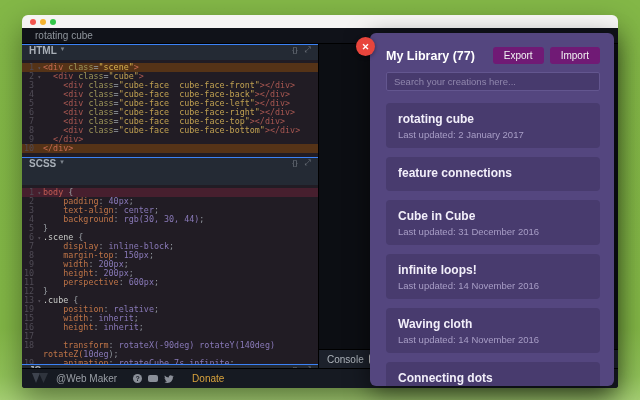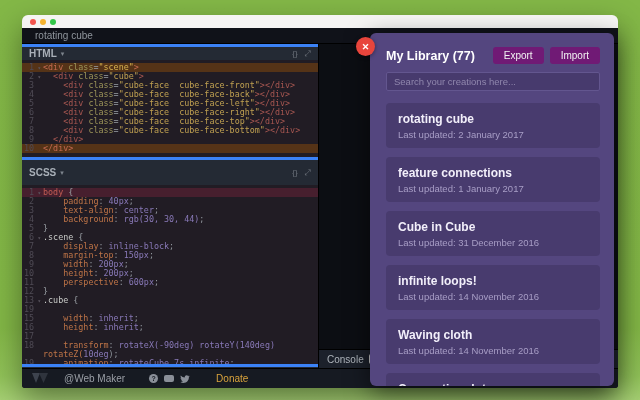--- a/index.html
+++ b/index.html
@@ -30,22 +30,22 @@
     height:16px; flex:0 0 auto; background:#101219; display:flex; align-items:center;
     padding-left:13px; border-bottom:1px solid #000;
   }
   .toolbar-title { color:#8f959c; font-size:10px; }
 
   .main { flex:1; display:flex; min-height:0; }
   .editors { width:296px; flex:0 0 auto; display:flex; flex-direction:column; min-height:0; }
 
   .pane-header {
     background:#242a34; color:#a9b0b8; font-size:10px; font-weight:bold;
-    display:flex; align-items:center; padding:0 7px; flex:0 0 auto;
-    border-top:3px solid #3b82f6;
+    display:flex; padding:0 7px; flex:0 0 auto;
+    border-top:1px solid #3b82f6;
   }
   .pane-header .caret { font-size:7px; color:#7d848d; margin-left:4px; font-weight:normal; }
   .pane-header .spacer { flex:1; }
   .pane-header .hicon { color:#6f757e; font-size:8px; margin-left:7px; font-weight:normal; cursor:pointer; }
 
   .hdr-html { height:16px; }
   .hdr-scss { height:28px; }
   .hdr-js   { height:17px; }
 
   .code-area {
@@ -90,21 +90,21 @@
   }
   .console-label { color:#aeb4bb; font-size:10px; }
   .console-badge {
     background:#c9c9c9; color:#20242b; font-size:8px; font-weight:bold;
     border-radius:2px; padding:0px 3px; line-height:10px;
   }
 
   
   .footer {
     height:20px; flex:0 0 auto; background:#161a22; border-top:1px solid #000;
-    display:flex; align-items:center; padding:0 10px; gap:16px;
+    display:flex; align-items:center; padding:0 10px; gap:8px;
   }
   .brand-label { color:#9a9fa6; font-size:10px; }
   .f-icons { display:flex; align-items:center; gap:6px; margin-left:8px; }
   .help-circle {
     width:9px; height:9px; border-radius:50%; background:#8a8f98; color:#161a22;
     font-size:7px; font-weight:bold; display:flex; align-items:center; justify-content:center;
   }
   .chat-rect { width:10px; height:7px; border-radius:2px; background:#8a8f98; }
   .donate-link { color:#d9a33c; font-size:10px; margin-left:10px; cursor:pointer; }
 
@@ -197,21 +197,21 @@
             <div class="code-line"><span class="gutter">4</span><span class="code-text"><span class="tok-prop">    background</span><span class="tok-pun">: </span><span class="tok-val">rgb(30, 30, 44)</span><span class="tok-pun">;</span></span></div>
             <div class="code-line"><span class="gutter">5</span><span class="code-text"><span class="tok-pln">}</span></span></div>
             <div class="code-line"><span class="gutter fold">6</span><span class="code-text"><span class="tok-sel">.scene</span><span class="tok-pln"> {</span></span></div>
             <div class="code-line"><span class="gutter">7</span><span class="code-text"><span class="tok-prop">    display</span><span class="tok-pun">: </span><span class="tok-val">inline-block</span><span class="tok-pun">;</span></span></div>
             <div class="code-line"><span class="gutter">8</span><span class="code-text"><span class="tok-prop">    margin-top</span><span class="tok-pun">: </span><span class="tok-val">150px</span><span class="tok-pun">;</span></span></div>
             <div class="code-line"><span class="gutter">9</span><span class="code-text"><span class="tok-prop">    width</span><span class="tok-pun">: </span><span class="tok-val">200px</span><span class="tok-pun">;</span></span></div>
             <div class="code-line"><span class="gutter">10</span><span class="code-text"><span class="tok-prop">    height</span><span class="tok-pun">: </span><span class="tok-val">200px</span><span class="tok-pun">;</span></span></div>
             <div class="code-line"><span class="gutter">11</span><span class="code-text"><span class="tok-prop">    perspective</span><span class="tok-pun">: </span><span class="tok-val">600px</span><span class="tok-pun">;</span></span></div>
             <div class="code-line"><span class="gutter">12</span><span class="code-text"><span class="tok-pln">}</span></span></div>
             <div class="code-line"><span class="gutter fold">13</span><span class="code-text"><span class="tok-sel">.cube</span><span class="tok-pln"> {</span></span></div>
-            <div class="code-line"><span class="gutter">19</span></div>
+            <div class="code-line"><span class="gutter">19</span><span class="code-text"><span class="tok-prop">    position</span><span class="tok-pun">: </span><span class="tok-val">relative</span><span class="tok-pun">;</span></span></div>
             <div class="code-line"><span class="gutter">15</span><span class="code-text"><span class="tok-prop">    width</span><span class="tok-pun">: </span><span class="tok-val">inherit</span><span class="tok-pun">;</span></span></div>
             <div class="code-line"><span class="gutter">16</span><span class="code-text"><span class="tok-prop">    height</span><span class="tok-pun">: </span><span class="tok-val">inherit</span><span class="tok-pun">;</span></span></div>
             <div class="code-line"><span class="gutter">17</span></div>
             <div class="code-line"><span class="gutter">18</span><span class="code-text"><span class="tok-prop">    transform</span><span class="tok-pun">: </span><span class="tok-val">rotateX(-90deg) rotateY(140deg)</span></span></div>
             <div class="code-line"><span class="gutter"></span><span class="code-text"><span class="tok-prop">rotateZ(</span><span class="tok-val">10deg</span><span class="tok-pun">);</span></span></div>
             <div class="code-line"><span class="gutter">19</span><span class="code-text"><span class="tok-prop">    animation</span><span class="tok-pun">: </span><span class="tok-val">rotateCube 7s infinite</span><span class="tok-pun">;</span></span></div>
           </div>
 
         <div class="pane-header hdr-js">
           <span>JS</span>
@@ -255,21 +255,20 @@
     <button class="lib-btn">Import</button>
   </div>
   <input class="lib-search" type="text" placeholder="Search your creations here..." style="">
   <div class="lib-list">
       <div class="lib-card">
         <div class="lib-card-title">rotating cube</div>
         <div class="lib-card-sub">Last updated: 2 January 2017</div>
       </div>
       <div class="lib-card">
         <div class="lib-card-title">feature connections</div>
-        <div class="lib-card-sub">Last updated: 1 January 2017</div>
       </div>
       <div class="lib-card">
         <div class="lib-card-title">Cube in Cube</div>
         <div class="lib-card-sub">Last updated: 31 December 2016</div>
       </div>
       <div class="lib-card">
         <div class="lib-card-title">infinite loops!</div>
         <div class="lib-card-sub">Last updated: 14 November 2016</div>
       </div>
       <div class="lib-card">

